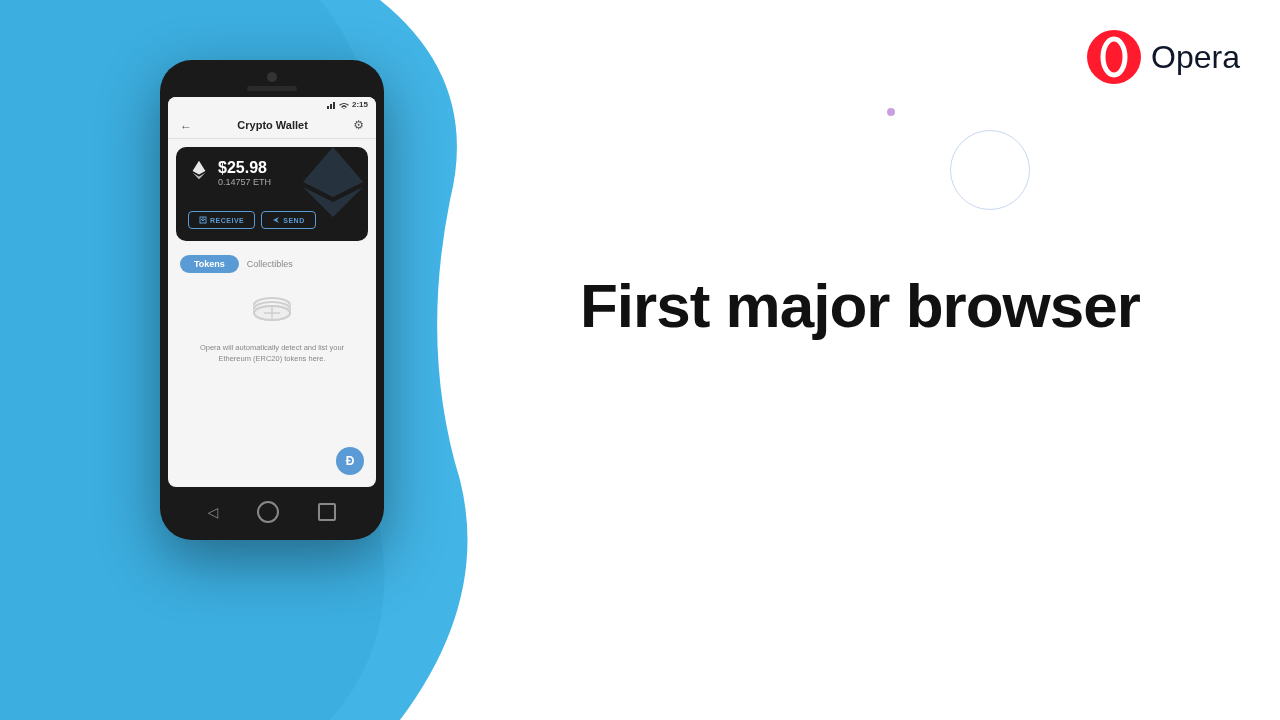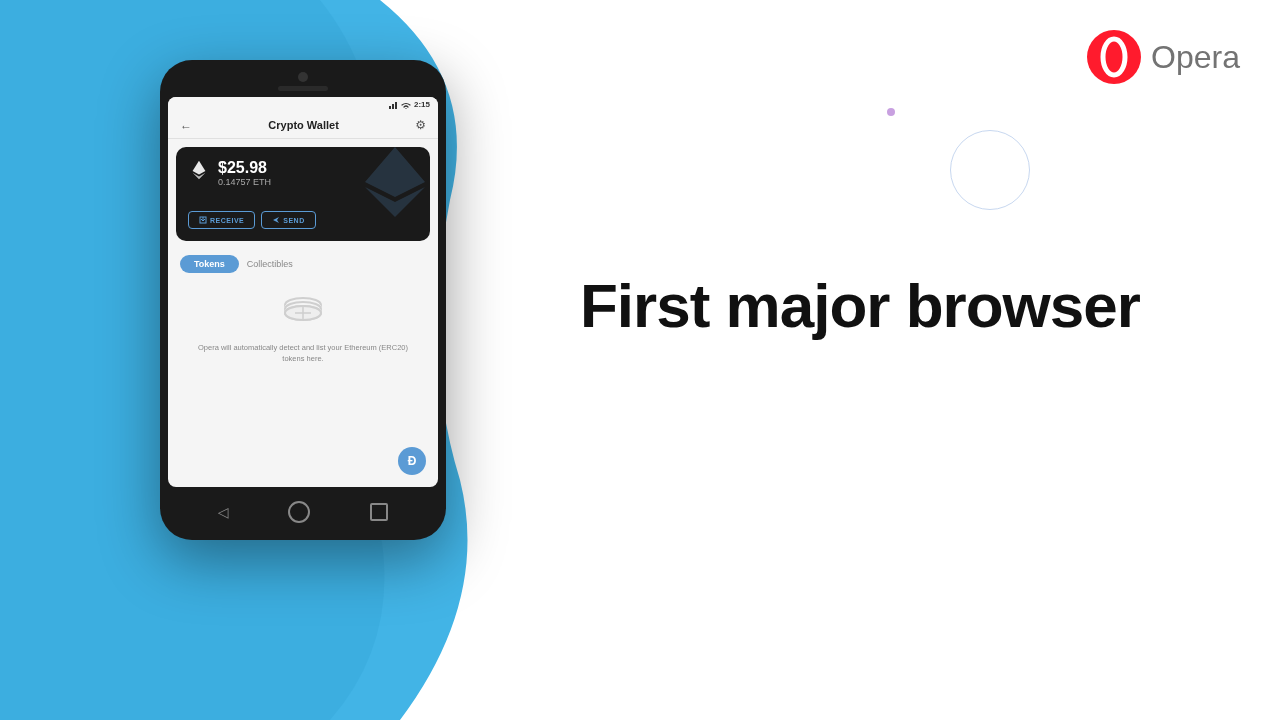--- a/index.html
+++ b/index.html
@@ -58,34 +58,34 @@
     }
 
     .opera-logo-icon {
       width: 54px;
       height: 54px;
     }
 
     .opera-logo-text {
       font-size: 32px;
       font-weight: 400;
-      color: #737373;
+      color: #0f172a;
       letter-spacing: 0;
     }
 
     
     .phone-wrapper {
       position: absolute;
       left: 160px;
       top: 60px;
       z-index: 5;
     }
 
     .phone {
-      width: 286px;
+      width: 224px;
       height: 480px;
       background: #1a1a1a;
       border-radius: 32px;
       padding: 12px 8px;
       position: relative;
       box-shadow: 0 20px 60px rgba(0,0,0,0.4);
     }
 
     
     .phone-camera {

